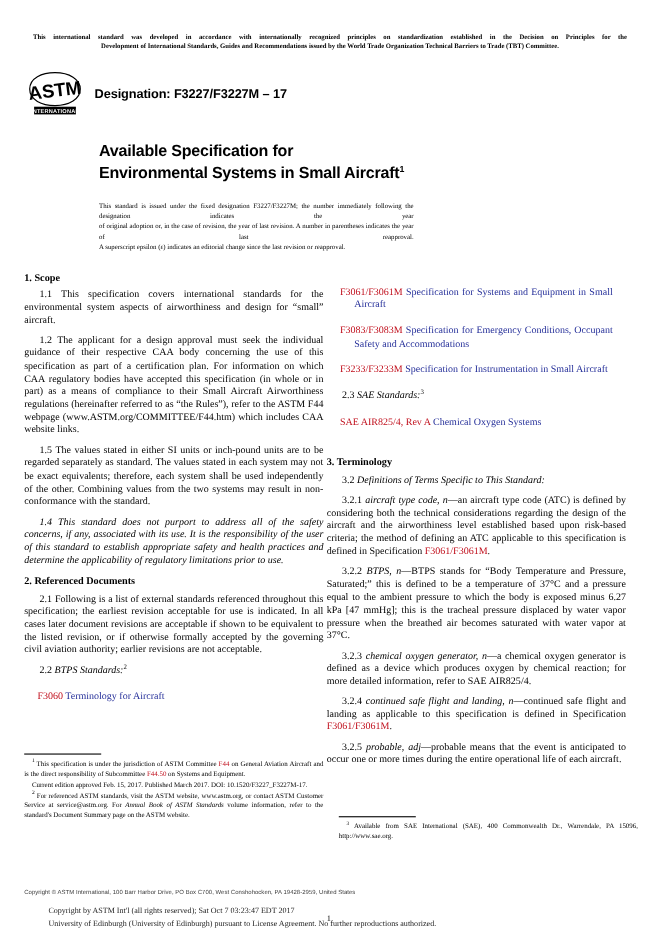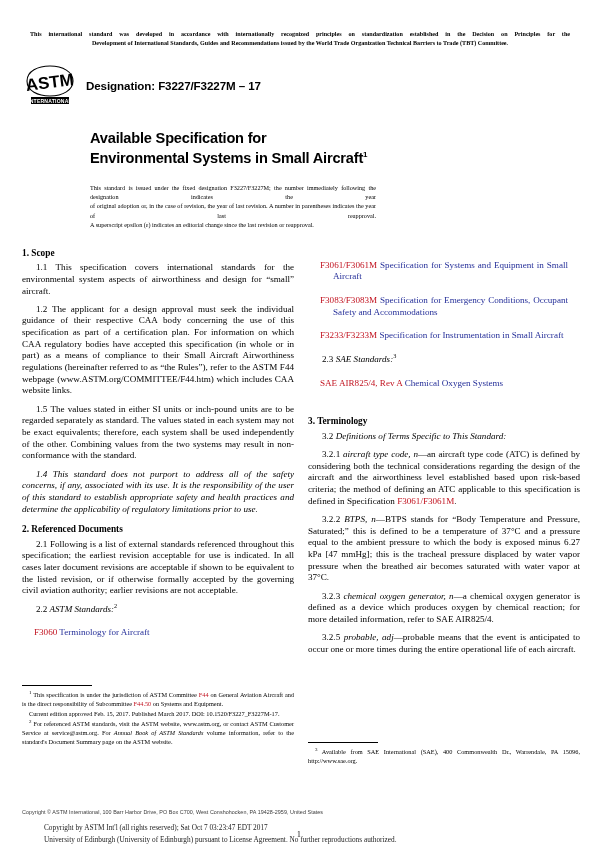--- a/index.html
+++ b/index.html
@@ -81,21 +81,21 @@
     line-height: 1.52;
     text-align: justify;
     max-width: 286px;
   }
   .issue-note .just { text-align: justify; text-align-last: justify; }
 
   
   .columns {
     margin-top: 18px;
     display: flex;
-    gap: 14px;
+    gap: 3px;
     align-items: flex-start;
   }
   .col {
     width: 272px;
     flex: 0 0 272px;
     position: relative;
   }
 
   h2.sec {
     font-size: 9.3px;
@@ -261,21 +261,21 @@
       <p class="para"><span>1.5</span> <span>The values stated in either SI units or inch-pound units are to be regarded separately as standard. The values stated in each system may not be exact equivalents; therefore, each system shall be used independently of the other. Combining values from the two systems may result in non-conformance with the standard.</span></p>
 
       <p class="para italic"><span>1.4</span> <span>This standard does not purport to address all of the safety concerns, if any, associated with its use. It is the responsibility of the user of this standard to establish appropriate safety and health practices and determine the applicability of regulatory limitations prior to use.</span></p>
 
       <h2 class="sec spaced">2. Referenced Documents</h2>
 
       <p class="para"><span>2.1</span> <span>Following is a list of external standards referenced throughout this specification; the earliest revision acceptable for use is indicated. In all cases later document revisions are acceptable if shown to be equivalent to the listed revision, or if otherwise formally accepted by the governing civil aviation authority; earlier revisions are not acceptable.</span></p>
 
       <div style="height:6.5px"></div>
 
-      <p class="ref-head"><span class="nonital">2.2</span> <span>ASTM Standards:</span><sup class="fn nonital">2</sup></p>
+      <p class="ref-head"><span class="nonital">2.2</span> <span>BTPS Standards:</span><sup class="fn nonital">2</sup></p>
 
       <div class="ref-list">
         <p class="ref-item"><span class="red">F3060</span> <span class="blue">Terminology for Aircraft</span></p>
       </div>
 
     </div>
 
     <div class="col">
 
       <div class="ref-list">
@@ -294,20 +294,21 @@
 
 
       <p class="para"><span>3.2</span> <span class="ital">Definitions of Terms Specific to This Standard:</span></p>
 
       <p class="para"><span>3.2.1</span> <span class="ital">aircraft type code, n</span><span>—an aircraft type code (ATC) is defined by considering both the technical considerations regarding the design of the aircraft and the airworthiness level established based upon risk-based criteria; the method of defining an ATC applicable to this specification is defined in Specification </span><span class="red">F3061/F3061M</span><span>.</span></p>
 
       <p class="para"><span>3.2.2</span> <span class="ital">BTPS, n</span><span>—BTPS stands for “Body Temperature and Pressure, Saturated;” this is defined to be a temperature of 37°C and a pressure equal to the ambient pressure to which the body is exposed minus 6.27 kPa [47 mmHg]; this is the tracheal pressure displaced by water vapor pressure when the breathed air becomes saturated with water vapor at 37°C.</span></p>
 
       <p class="para"><span>3.2.3</span> <span class="ital">chemical oxygen generator, n</span><span>—a chemical oxygen generator is defined as a device which produces oxygen by chemical reaction; for more detailed information, refer to SAE AIR825/4.</span></p>
 
+      <p class="para"><span>3.2.4</span> <span class="ital">continued safe flight and landing, n</span><span>—continued safe flight and landing as applicable to this specification is defined in Specification </span><span class="red">F3061/F3061M</span><span>.</span></p>
 
       <p class="para"><span>3.2.5</span> <span class="ital">probable, adj</span><span>—probable means that the event is anticipated to occur one or more times during the entire operational life of each aircraft.</span></p>
 
     </div>
   </div>
 
   <div class="col-left-footnotes footnote-block">
     <div class="fn-rule"></div>
     <p class="fn-text"><sup>1</sup> <span>This specification is under the jurisdiction of ASTM Committee </span><span class="red">F44</span><span> on General Aviation Aircraft and is the direct responsibility of Subcommittee </span><span class="red">F44.50</span><span> on Systems and Equipment.</span></p>
     <p class="fn-text"><span>Current edition approved Feb. 15, 2017. Published March 2017. DOI: 10.1520/F3227_F3227M-17.</span></p>

